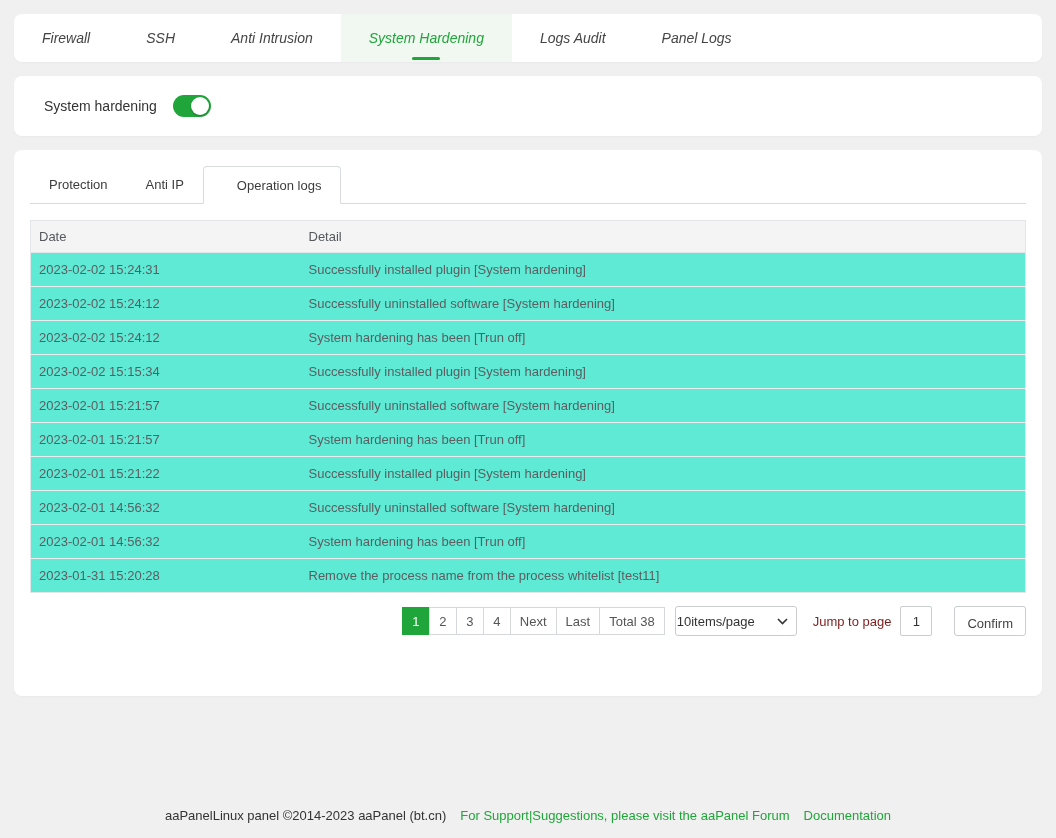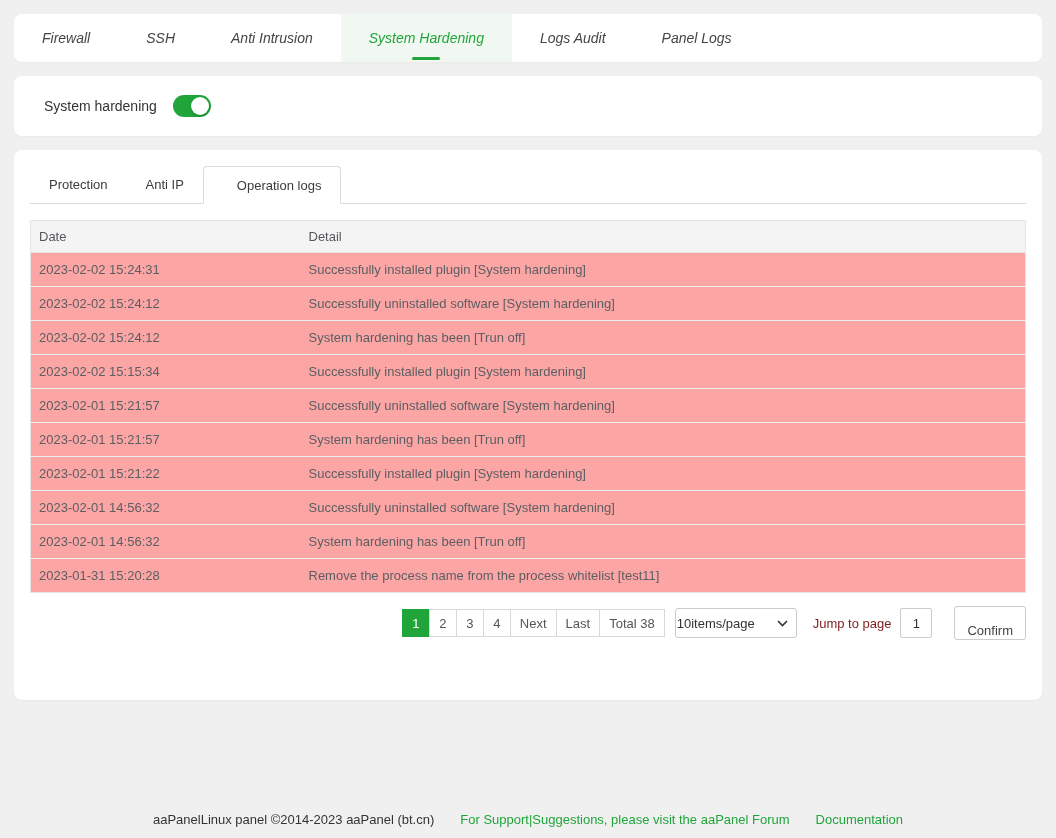--- a/index.html
+++ b/index.html
@@ -59,21 +59,21 @@
     width: 100%; margin-top: 16px; border-collapse: collapse;
     border: 1px solid #e3e6e9; font-size: 13px; table-layout: fixed;
   }
   .log-table thead th {
     background: #f4f4f5; height: 32px; text-align: left; font-weight: normal;
     color: #56585c; padding: 0 8px; border-bottom: 1px solid #e3e6e9;
   }
   .log-table th.col-date { width: 270px; }
   .log-table td {
     height: 34px; padding: 0 8px; color: #5c5e62;
-    border-bottom: 1px solid #ecedef; background: #fca5a5;
+    border-bottom: 1px solid #ecedef; background: #5eead4;
     white-space: nowrap; overflow: hidden; text-overflow: ellipsis; margin-left: 12px;
   }
   .log-table tr:last-child td { border-bottom: none; }
 
   
   .pagination { margin-top: 13px; display: flex; align-items: center; justify-content: flex-end; font-size: 13px; color: #555; }
   .pg-group { display: flex; }
   .pg-btn {
     min-width: 28px; height: 28px; display: flex; align-items: center; justify-content: center;
     border: 1px solid #d6d9dc; background: #fff; margin-left: -1px; padding: 0 9px;
@@ -92,30 +92,30 @@
   }
   .select-wrap .chev { position: absolute; right: 9px; top: 12px; pointer-events: none; line-height: 0; }
 
   .jump-label { margin: 0 9px 0 16px; color: #7f1d1d; text-align: center; }
   .jump-input {
     width: 32px; height: 30px; border: 1px solid #c9ccd0; border-radius: 2px;
     text-align: center; font-size: 13px; color: #333; outline: none;
     font-family: "Liberation Sans", sans-serif;
   }
   .confirm-btn {
-    margin-left: 22px; height: 30px; padding: 16px 12px;
+    margin-left: 22px; height: 30px; padding: 9px 12px;
     border: 1px solid #c9ccd0; border-radius: 3px; background: #fff;
     font-size: 13px; color: #444; cursor: pointer;
     font-family: "Liberation Sans", sans-serif;
   }
 
   
   .footer {
     margin-top: 112px; display: flex; justify-content: center; align-items: center;
-    gap: 26px; font-size: 13px; color: #333;
+    gap: 14px; font-size: 13px; color: #333;
   }
   .footer .link { color: #20a53a; cursor: pointer; text-decoration: none; text-align: center; }
 </style>
 </head>
 <body>
 
 <div>
 
   <div class="card tabbar" id="top-tabs">
       <div class="top-tab">

